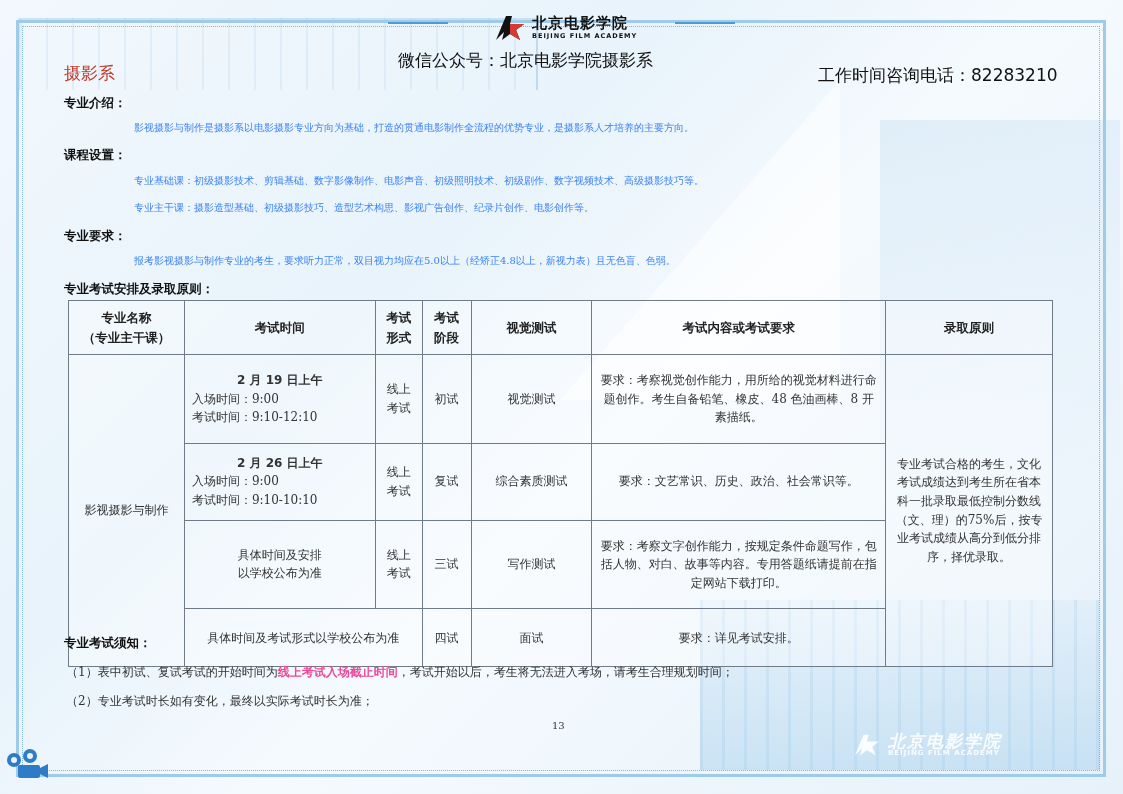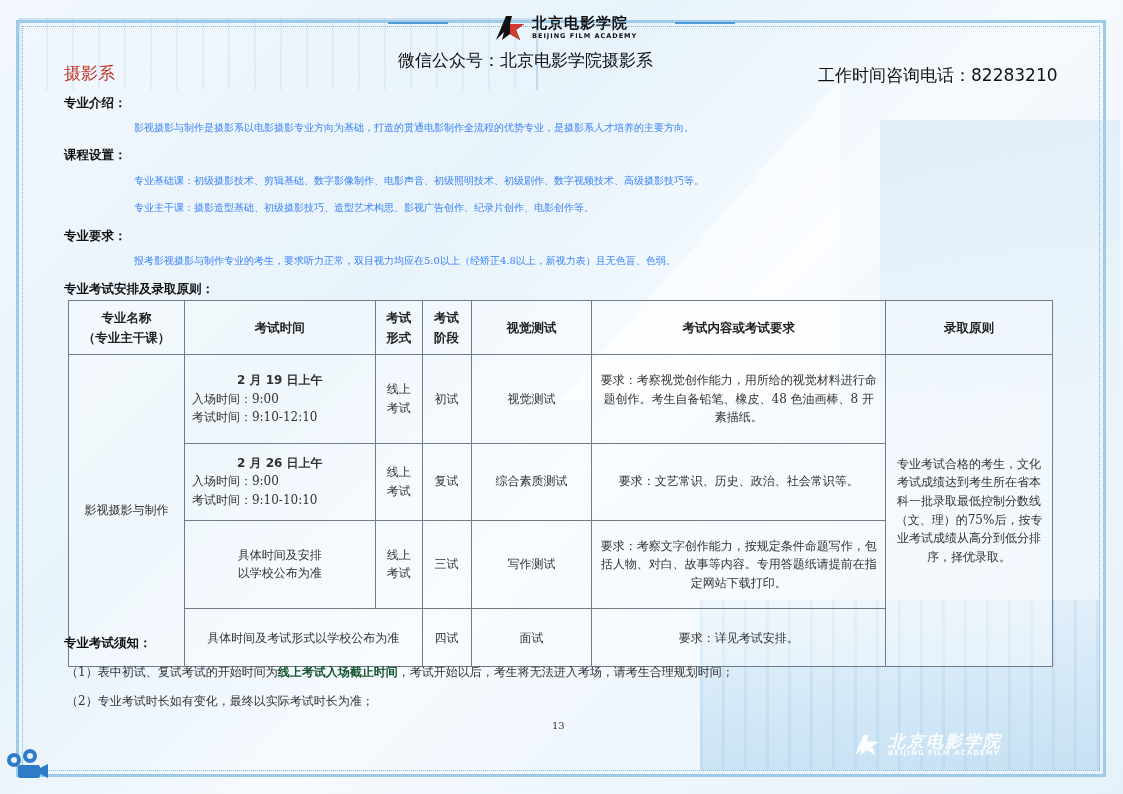--- a/index.html
+++ b/index.html
@@ -101,21 +101,21 @@
   }
   .exam-table th { font-family: "DejaVu Sans", sans-serif; font-weight: bold; font-size: 12.5px; color: #222; height: 54px; }
   .exam-table td.left { text-align: center; padding: 16px 6px; margin-top: 32px; }
   .exam-table td.time { text-align: left; padding: 10px 7px; }
   .time-date { display: block; text-align: center; font-weight: bold; font-family: "DejaVu Sans", sans-serif; }
   .admission { text-align: left; padding: 0 8px; line-height: 2.05; }
   
   .note {
     position: absolute; left: 66px; font-size: 12px; color: #333; white-space: nowrap;
   }
-  .note b { font-family: "DejaVu Sans", sans-serif; color: #14532d; }
+  .note b { font-family: "DejaVu Sans", sans-serif; color: #ec4899; }
   .page-num {
     position: absolute; left: 552px; top: 720px; font-size: 10px; color: #333;
   }
   .camera-icon { position: absolute; left: 4px; top: 748px; }
   .footer-logo {
     position: absolute; left: 852px; top: 733px; display: flex; align-items: center; gap: 6px; opacity: 0.9;
   }
   .footer-logo-cn { font-size: 17px; color: #fff; font-style: italic; font-weight: bold; letter-spacing: 2px; font-family: "DejaVu Serif", serif; }
   .footer-logo-en { font-size: 7px; color: #fff; font-weight: bold; letter-spacing: 1px; font-family: "DejaVu Sans", sans-serif; }
 </style>

